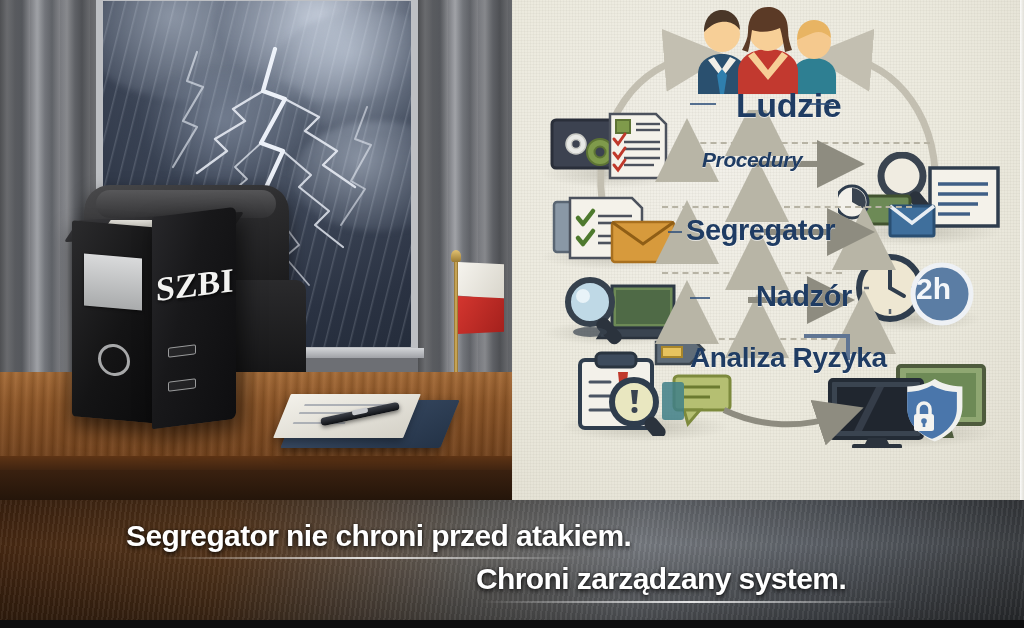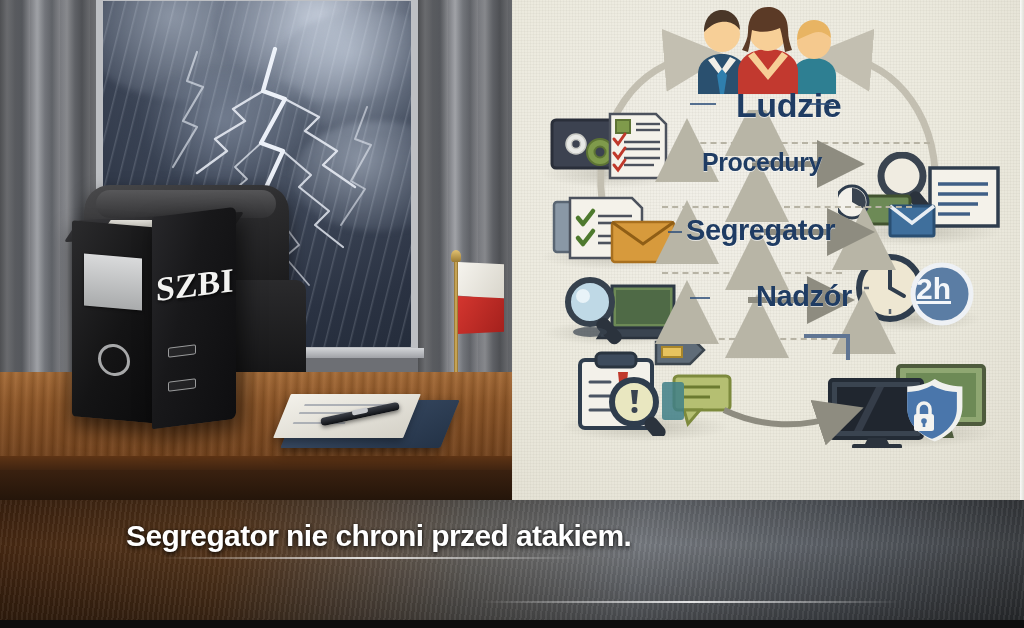--- a/index.html
+++ b/index.html
@@ -474,21 +474,21 @@
       <g stroke="#5b6470" stroke-width="2.5">
         <path d="M44 8 v5"></path>
           <path d="M44 55 v5"></path>
           <path d="M18 34 h5"></path>
           <path d="M65 34 h5"></path>
       </g>
       <path d="M44 34 V16" stroke="#2f3d4d" stroke-width="4" stroke-linecap="round"></path>
       <path d="M44 34 L58 42" stroke="#2f3d4d" stroke-width="4" stroke-linecap="round"></path>
       <circle cx="96" cy="40" r="29" fill="#5b7da4" stroke="#eef1f5" stroke-width="5"></circle>
     </svg>
-    <div class="node-icon" style="left:404px;top:272px;color:#f4f7fa;font-size:30px;font-weight:bold;font-family:'Liberation Sans',sans-serif;text-decoration:underline;">2h</div>
+    <div class="node-icon" style="left:404px;top:272px;color:#f4f7fa;font-size:30px;font-weight:bold;font-family:'Liberation Sans',sans-serif;">2h</div>
 
     <svg class="node-icon" style="left:312px;top:362px;" width="170" height="86" viewBox="0 0 170 86">
       <rect x="74" y="4" width="86" height="58" rx="3" fill="#8fa772" stroke="#4e5b3d" stroke-width="4"></rect>
       <rect x="82" y="11" width="70" height="44" fill="#6d8a56"></rect>
       <path d="M108 62 h18 l4 14 h-26z" fill="#4e5b3d"></path>
       <rect x="6" y="18" width="92" height="58" rx="3" fill="#3a4450" stroke="#242c36" stroke-width="4"></rect>
       <rect x="13" y="25" width="78" height="44" fill="#20262f"></rect>
       <path d="M30 69 l22-44 h8 l-22 44z" fill="#4a5463" opacity=".5"></path>
       <path d="M44 76 h18 l4 8 h-26z" fill="#2b333d"></path>
       <rect x="28" y="82" width="50" height="5" rx="2" fill="#2b333d"></rect>
@@ -533,33 +533,35 @@
       </g>
       <g stroke="#5f7593" stroke-width="4" fill="none">
         <path d="M152 226 H196 V250"></path>
       </g>
     </svg>
 
     <div class="row-label" id="label-ludzie" style="left:208px;top:86px;font-size:34px;margin-left:16px;">Ludzie</div>
     <div class="dashline" style="left:178px;top:103px;width:26px;"></div>
     <div class="dashline" style="left:296px;top:103px;width:26px;"></div>
 
-    <div class="row-label" id="label-procedury" style="left:190px;top:148px;font-size:25px;">Procedury</div>
+    <div class="row-label" id="label-procedury" style="left:190px;top:148px;font-size:21px;font-style:italic;">Procedury</div>
 
     <div class="row-label" id="label-komunikacja" style="left:174px;top:214px;font-size:29px;">Segregator</div>
     <div class="dashline" style="left:156px;top:231px;width:14px;"></div>
 
     <div class="row-label" id="label-nadzor" style="left:204px;top:280px;font-size:29px;margin-left:40px;">Nadzór</div>
     <div class="dashline" style="left:178px;top:297px;width:20px;"></div>
 
+    <div class="row-label" id="label-analiza" style="left:178px;top:342px;font-size:28px;">Analiza Ryzyka</div>
 
     <div id="panel-divider"></div>
   </div>
 
   <div id="caption-bar">
     <div id="caption-texture"></div>
   </div>
   <div class="caption-line" id="caption-line-1">Segregator nie chroni przed atakiem.</div>
   <div class="caption-rule" id="caption-rule-1"></div>
+  <div class="caption-line" id="caption-line-2">Chroni zarządzany system.</div>
   <div class="caption-rule" id="caption-rule-2"></div>
 
   <div id="frame-bottom"></div>
 </div>
 
 </body></html>

